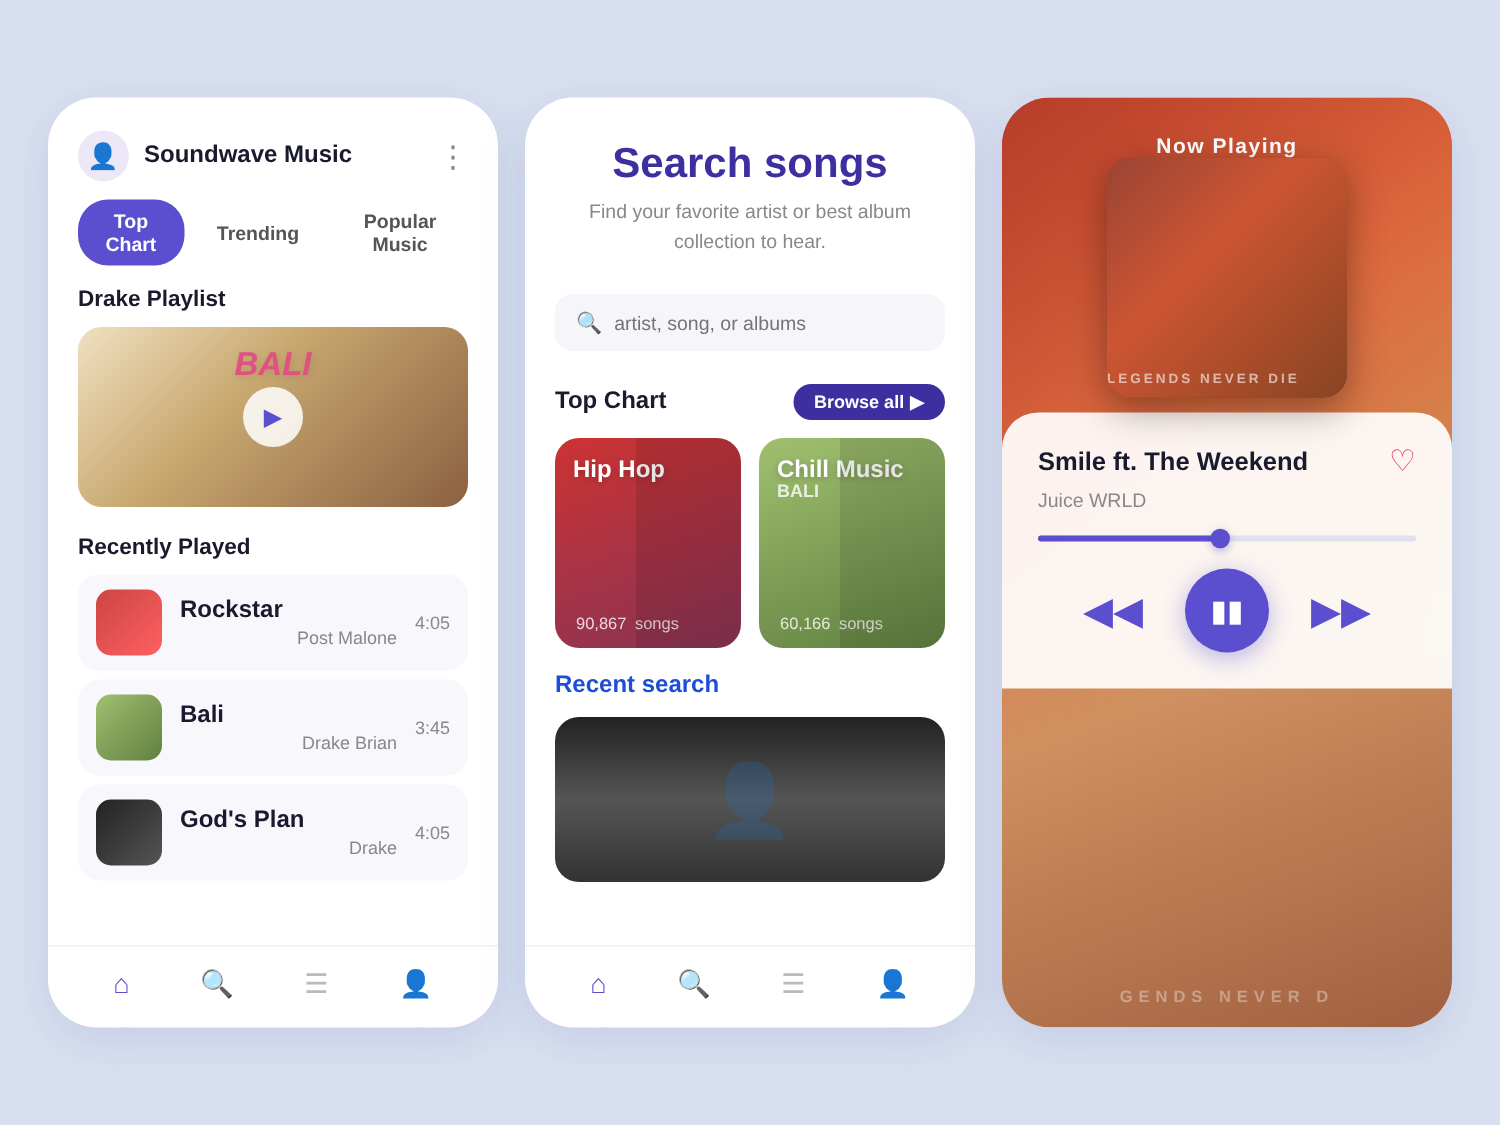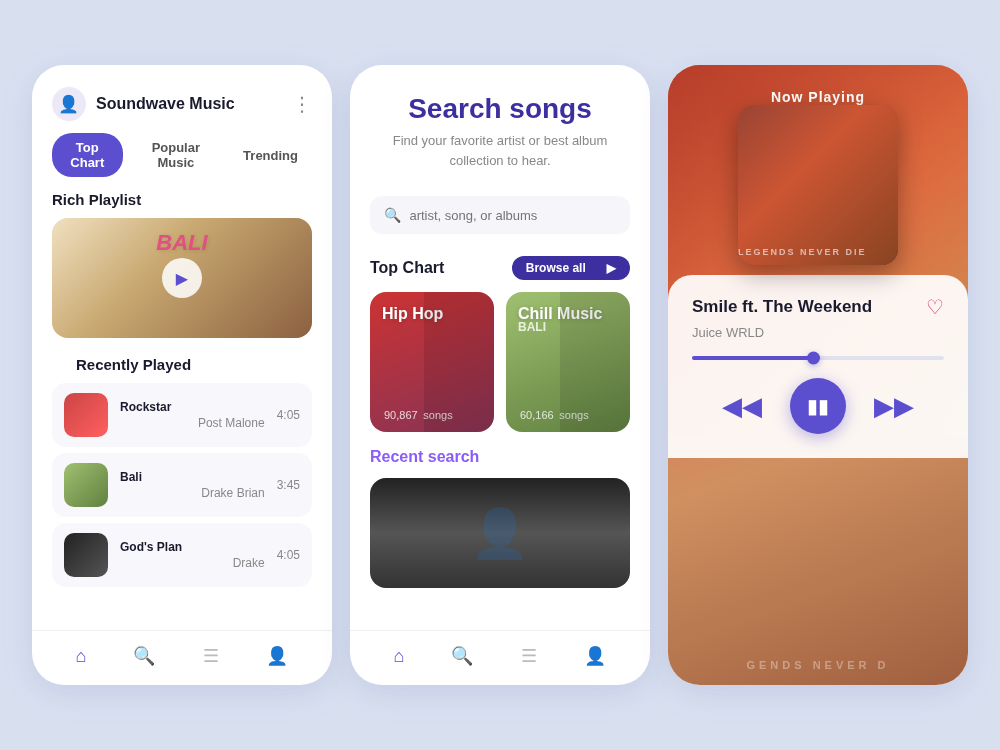--- a/index.html
+++ b/index.html
@@ -83,37 +83,36 @@
       position: absolute; top: 50%; left: 50%; transform: translate(-50%,-50%);
       width: 40px; height: 40px; border-radius: 50%;
       background: rgba(255,255,255,0.85);
       display: flex; align-items: center; justify-content: center;
       font-size: 16px; color: #5b4fcf; cursor: pointer;
     }
 
     .section-label2 {
       font-size: 15px; font-weight: 700; color: #1a1a2e;
       padding: 0 20px 10px 20px;
-      margin-left: 24px;
     }
     .song-list { padding: 0 20px; display: flex; flex-direction: column; gap: 6px; }
     .song-item {
       display: flex; align-items: center; gap: 12px;
       background: #f8f8fc; border-radius: 14px;
       padding: 10px 12px;
     }
     .song-thumb {
       width: 44px; height: 44px; border-radius: 10px; flex-shrink: 0;
       object-fit: cover;
     }
     .thumb-rockstar { background: linear-gradient(135deg, #cc4444 0%, #ff6060 100%); }
     .thumb-bali { background: linear-gradient(135deg, #a0c070 0%, #608040 100%); }
     .thumb-godsplan { background: linear-gradient(135deg, #222 0%, #555 100%); }
     .song-info { flex: 1; }
-    .song-name { font-weight: 700; font-size: 12px; color: #1a1a2e; }
+    .song-name { font-weight: 700; font-size: 16px; color: #1a1a2e; }
     .song-artist { font-size: 12px; color: #888; margin-top: 2px; text-align: right; }
     .song-duration { font-size: 12px; color: #888; flex-shrink: 0; }
 
     .p1-bottomnav {
       display: flex; justify-content: space-around; align-items: center;
       padding: 14px 20px 18px 20px;
       border-top: 1px solid #f0f0f0;
       margin-top: auto;
     }
     .nav-icon { color: #5b4fcf; font-size: 18px; cursor: pointer; }
@@ -136,21 +135,21 @@
     }
     .p2-section-row {
       display: flex; align-items: center; justify-content: space-between;
       padding: 6px 20px 12px 20px;
     }
     .p2-section-label { font-size: 16px; font-weight: 700; color: #1a1a2e; }
     .browse-btn {
       background: #3d2fa0; color: #fff;
       border: none; border-radius: 16px; padding: 5px 14px;
       font-size: 12px; font-weight: 600; cursor: pointer;
-      display: flex; align-items: center; gap: 21px;
+      display: flex; align-items: center; gap: 4px;
     }
     .chart-cards {
       display: flex; gap: 12px; padding: 0 20px 16px 20px;
     }
     .chart-card {
       flex: 1; border-radius: 16px; overflow: hidden; position: relative;
       min-height: 140px;
     }
     .cc-hiphop {
       background: linear-gradient(160deg, #cc3333 0%, #883355 100%);
@@ -174,21 +173,21 @@
     }
     .cc-count span { font-size: 11px; font-weight: 400; opacity: 0.8; margin-left: 2px; }
     .cc-person {
       position: absolute; bottom: 0; right: 0;
       width: 70px; height: 100%;
       background: rgba(0,0,0,0.1);
       display: flex; align-items: flex-end; justify-content: center;
       overflow: hidden;
     }
     .p2-recent-label {
-      font-size: 16px; font-weight: 700; color: #8b5cf6;
+      font-size: 16px; font-weight: 700; color: #1d4ed8;
       padding: 0 20px 12px 20px;
     }
     .recent-search-img {
       margin: 0 20px;
       border-radius: 16px; overflow: hidden; height: 110px;
       background: linear-gradient(135deg, #111 0%, #333 100%);
       display: flex; align-items: center; justify-content: center;
       position: relative;
     }
     .person-silhouette {
@@ -315,25 +314,25 @@
     <div class="p1-header">
       <div class="p1-header-left">
         <div class="avatar-icon">👤</div>
         <span class="p1-title">Soundwave Music</span>
       </div>
       <span class="dots-icon">⋮</span>
     </div>
 
     <div class="p1-tabs">
       <button class="tab-btn active">Top Chart</button>
+      <button class="tab-btn inactive">Trending</button>
       <button class="tab-btn inactive">Popular Music</button>
-      <button class="tab-btn inactive">Trending</button>
-    </div>
-
-    <div class="section-label">Rich Playlist</div>
+    </div>
+
+    <div class="section-label">Drake Playlist</div>
     <div class="playlist-banner">
       <div class="chameleon-placeholder"></div>
       <span class="bali-text">BALI</span>
       <div class="play-circle">▶</div>
     </div>
 
     <div class="section-label2">Recently Played</div>
     <div class="song-list">
       <div class="song-item">
         <div class="song-thumb thumb-rockstar"></div>

